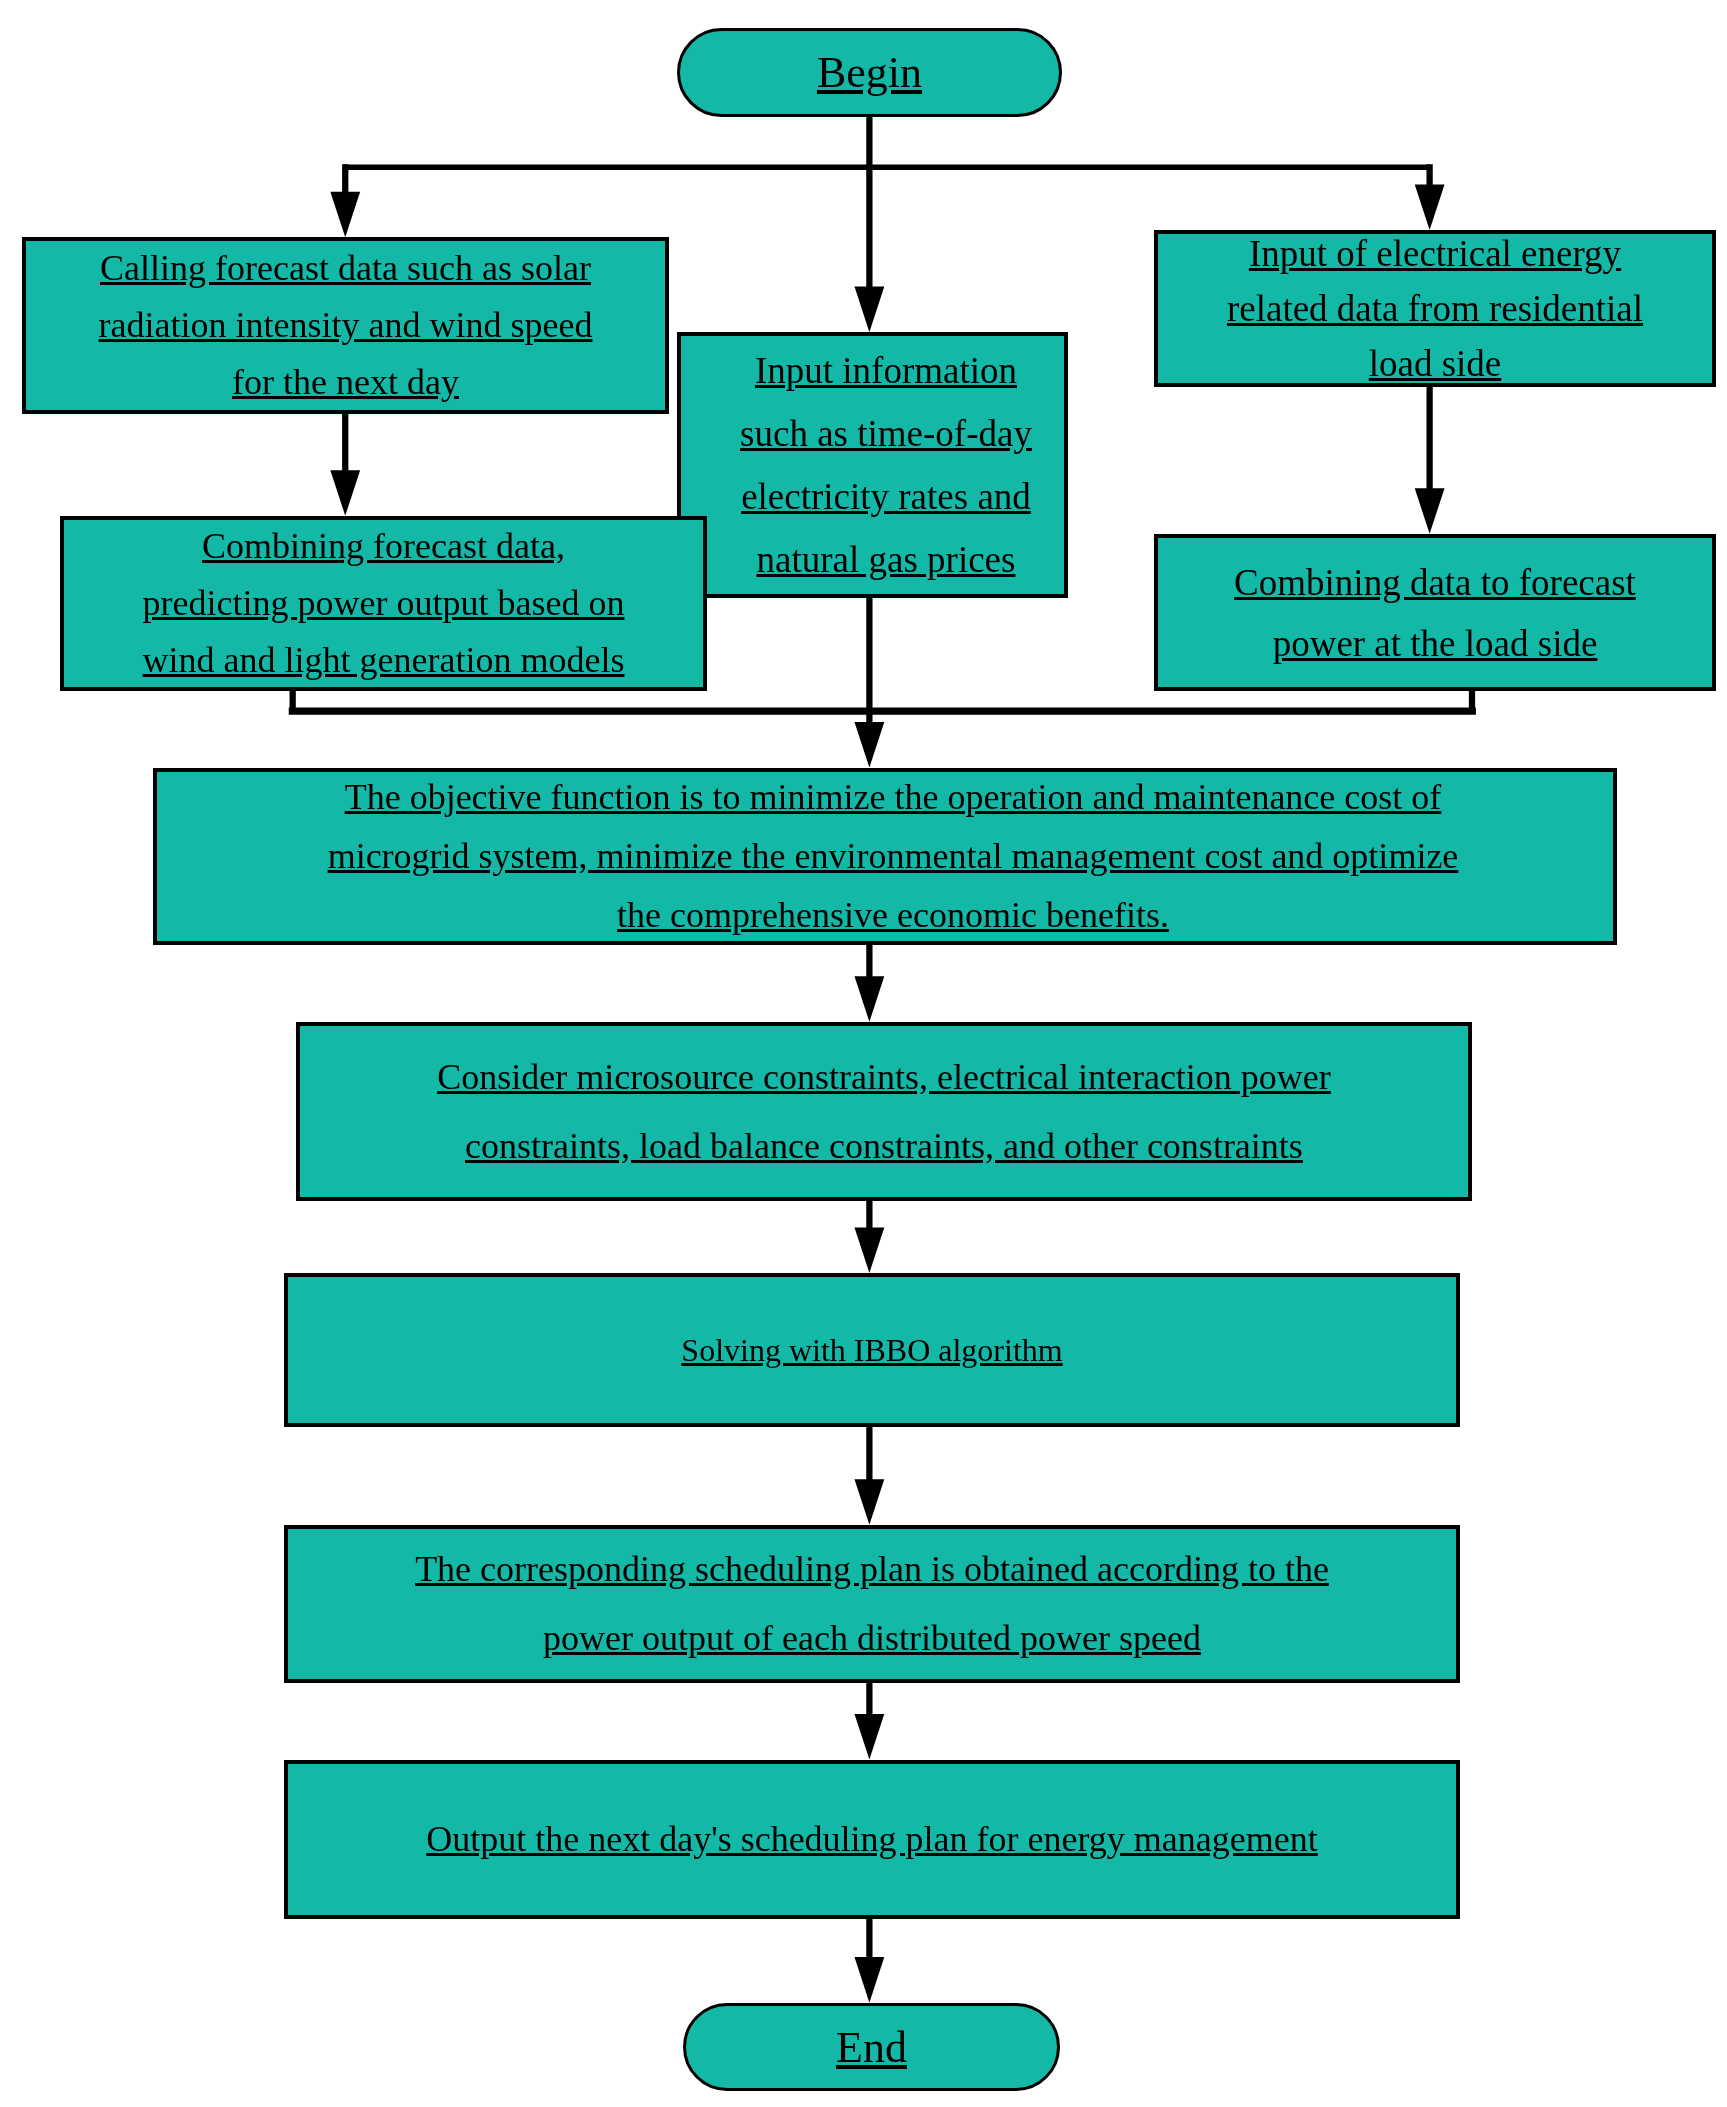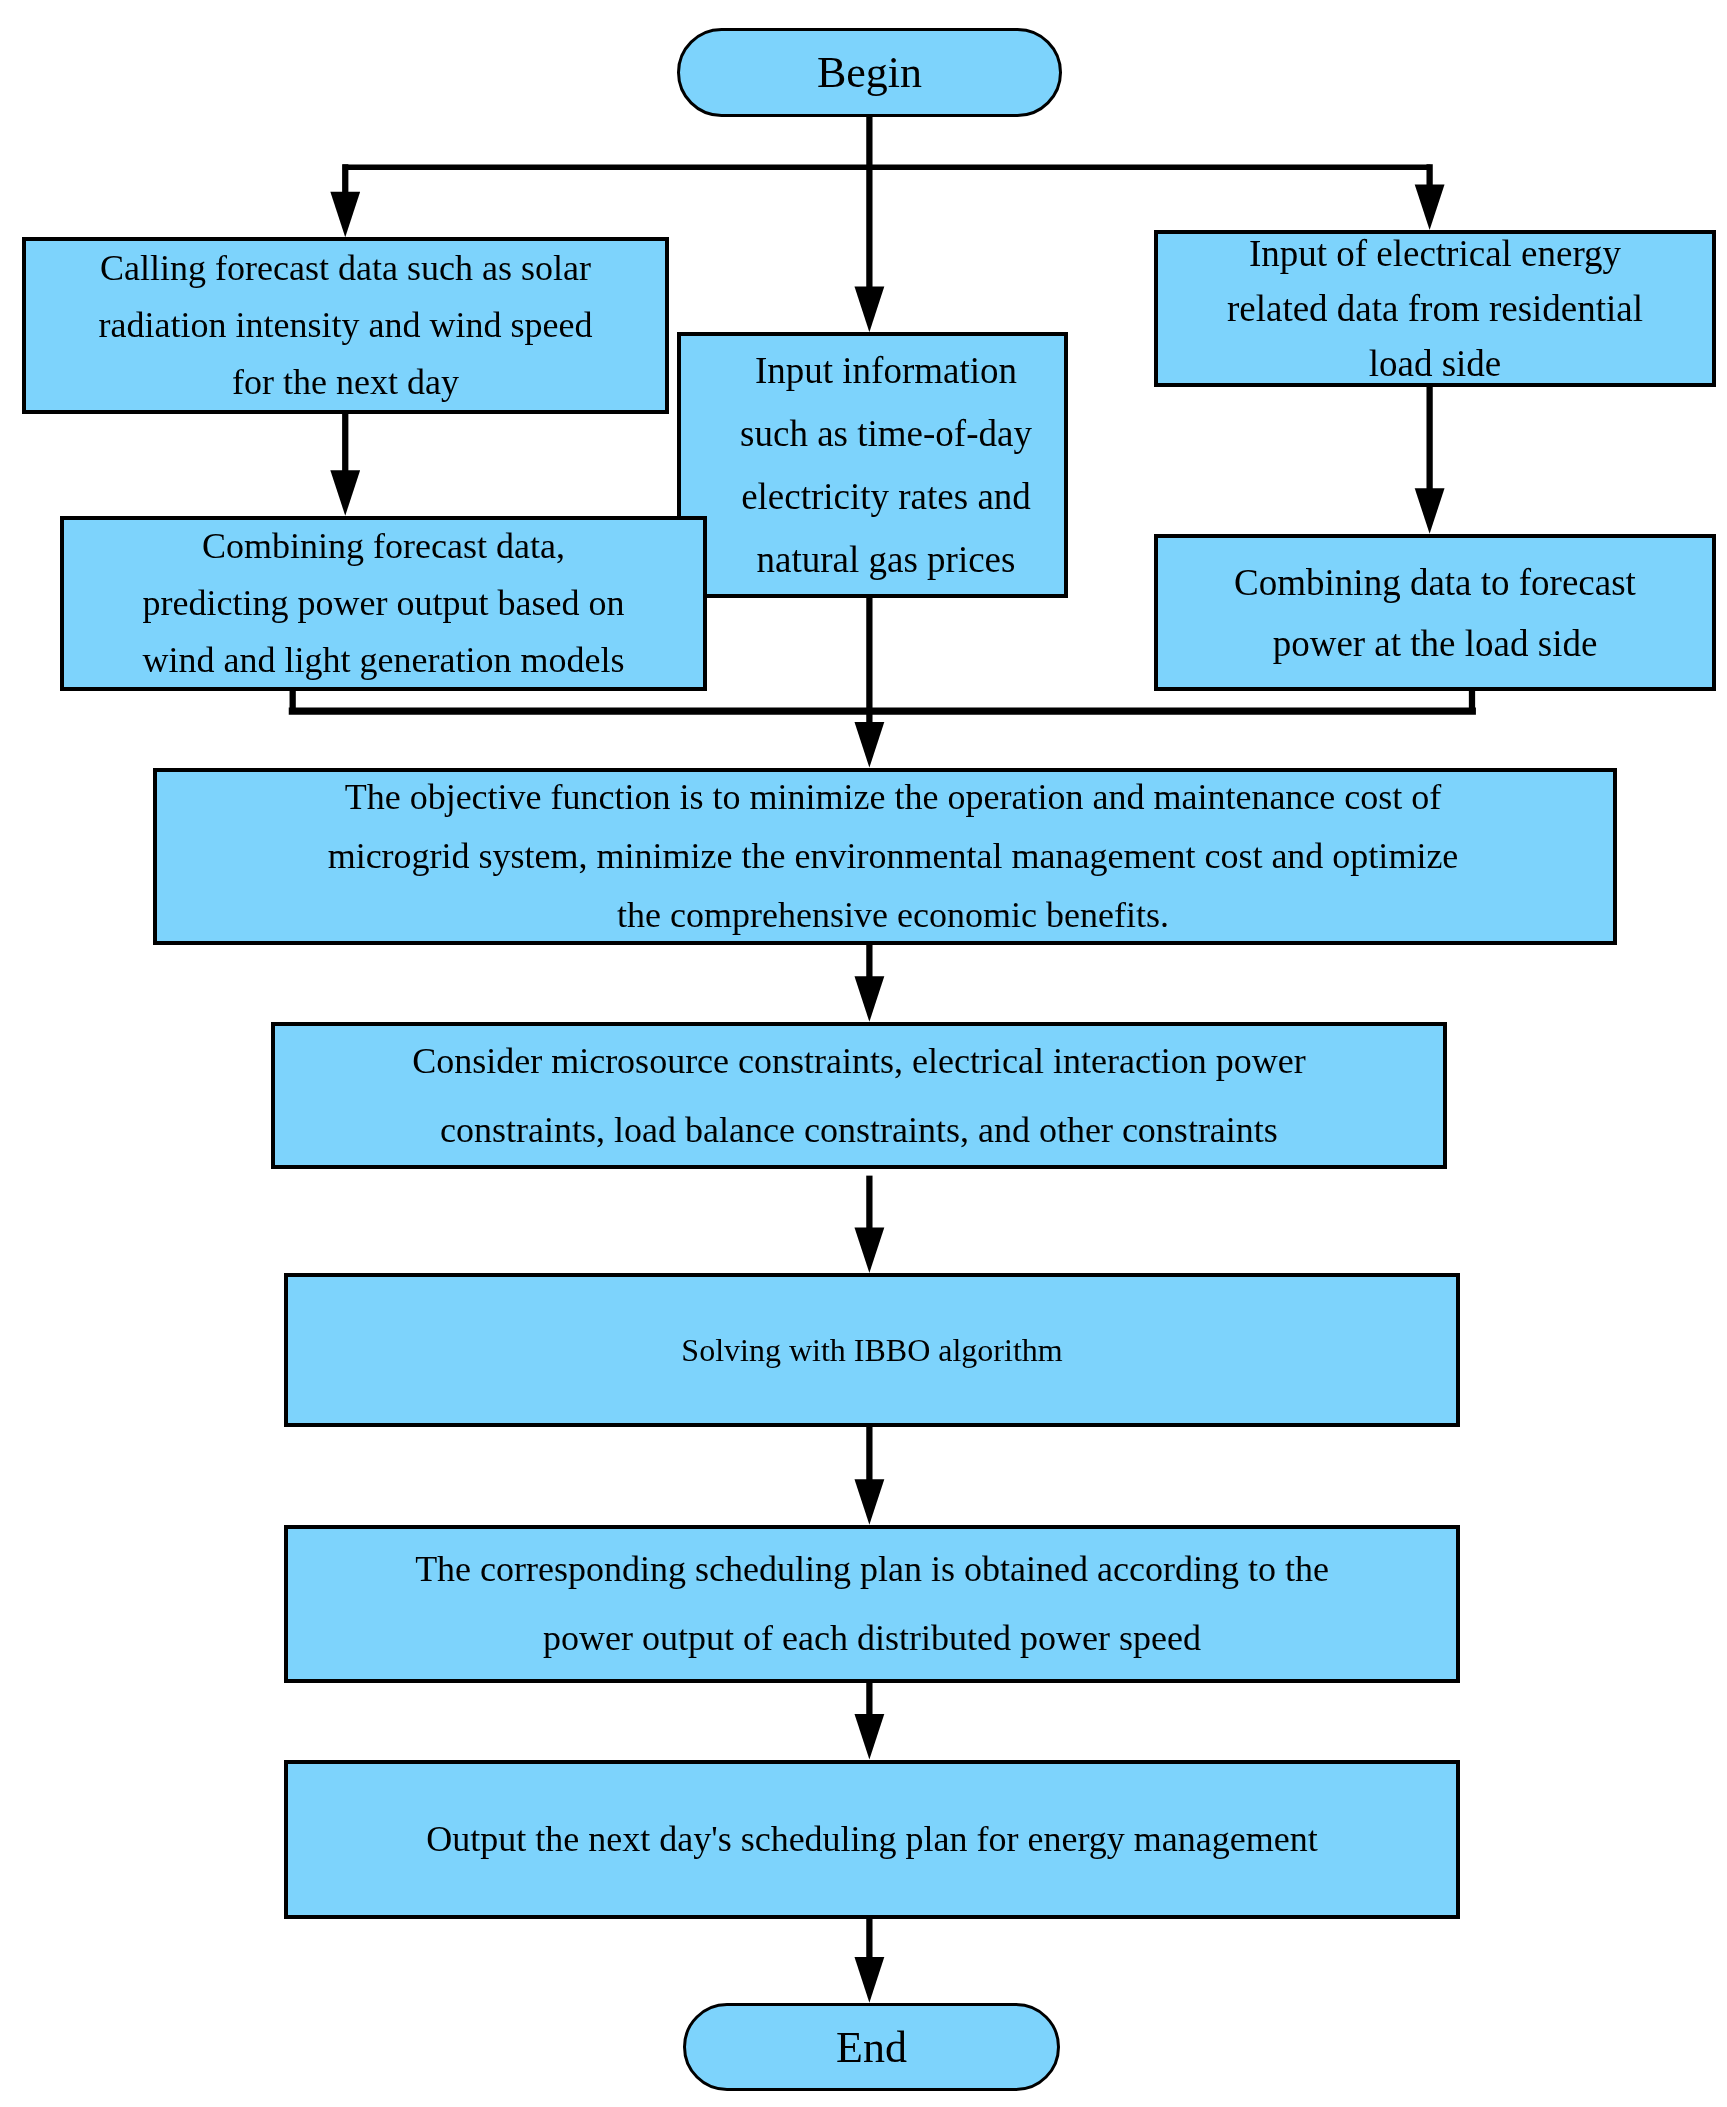--- a/index.html
+++ b/index.html
@@ -16,25 +16,26 @@
     position: absolute;
     left: 0; top: 0;
     width: 1727px; height: 2108px;
   }
   .connectors line { stroke: #000000; }
   .connectors polygon { fill: #000000; }
   .box {
     position: absolute;
     box-sizing: border-box;
     border: 4.7px solid #000000;
-    background: #7dd3fc;
+    background: #14b8a6;
     display: flex;
     align-items: center;
     justify-content: center;
     text-align: center;
+    text-decoration: underline;
   }
   .terminator {
     border-width: 3.9px;
     border-radius: 47px;
   }
   .node-text {
     white-space: pre;
     display: block;
   }
   .t-begin  { font-size: 44px; line-height: 47px; }
@@ -132,21 +133,21 @@
     <span class="node-text t-box4">Combining data to forecast
 power at the load side</span>
   </div>
 
   <div class="box" style="left:153px; top:768px; width:1464px; height:177px;">
     <span class="node-text t-obj">The objective function is to minimize the operation and maintenance cost of
 microgrid system, minimize the environmental management cost and optimize
 the comprehensive economic benefits.</span>
   </div>
 
-  <div class="box" style="left:271px; top:1022px; width:1176px; height:147px;">
+  <div class="box" style="left:296px; top:1022px; width:1176px; height:179px;">
     <span class="node-text t-cons">Consider microsource constraints, electrical interaction power
 constraints, load balance constraints, and other constraints</span>
   </div>
 
   <div class="box" style="left:284px; top:1273px; width:1176px; height:154px;">
     <span class="node-text t-ibbo">Solving with IBBO algorithm</span>
   </div>
 
   <div class="box" style="left:284px; top:1525px; width:1176px; height:158px;">
     <span class="node-text t-sched">The corresponding scheduling plan is obtained according to the

